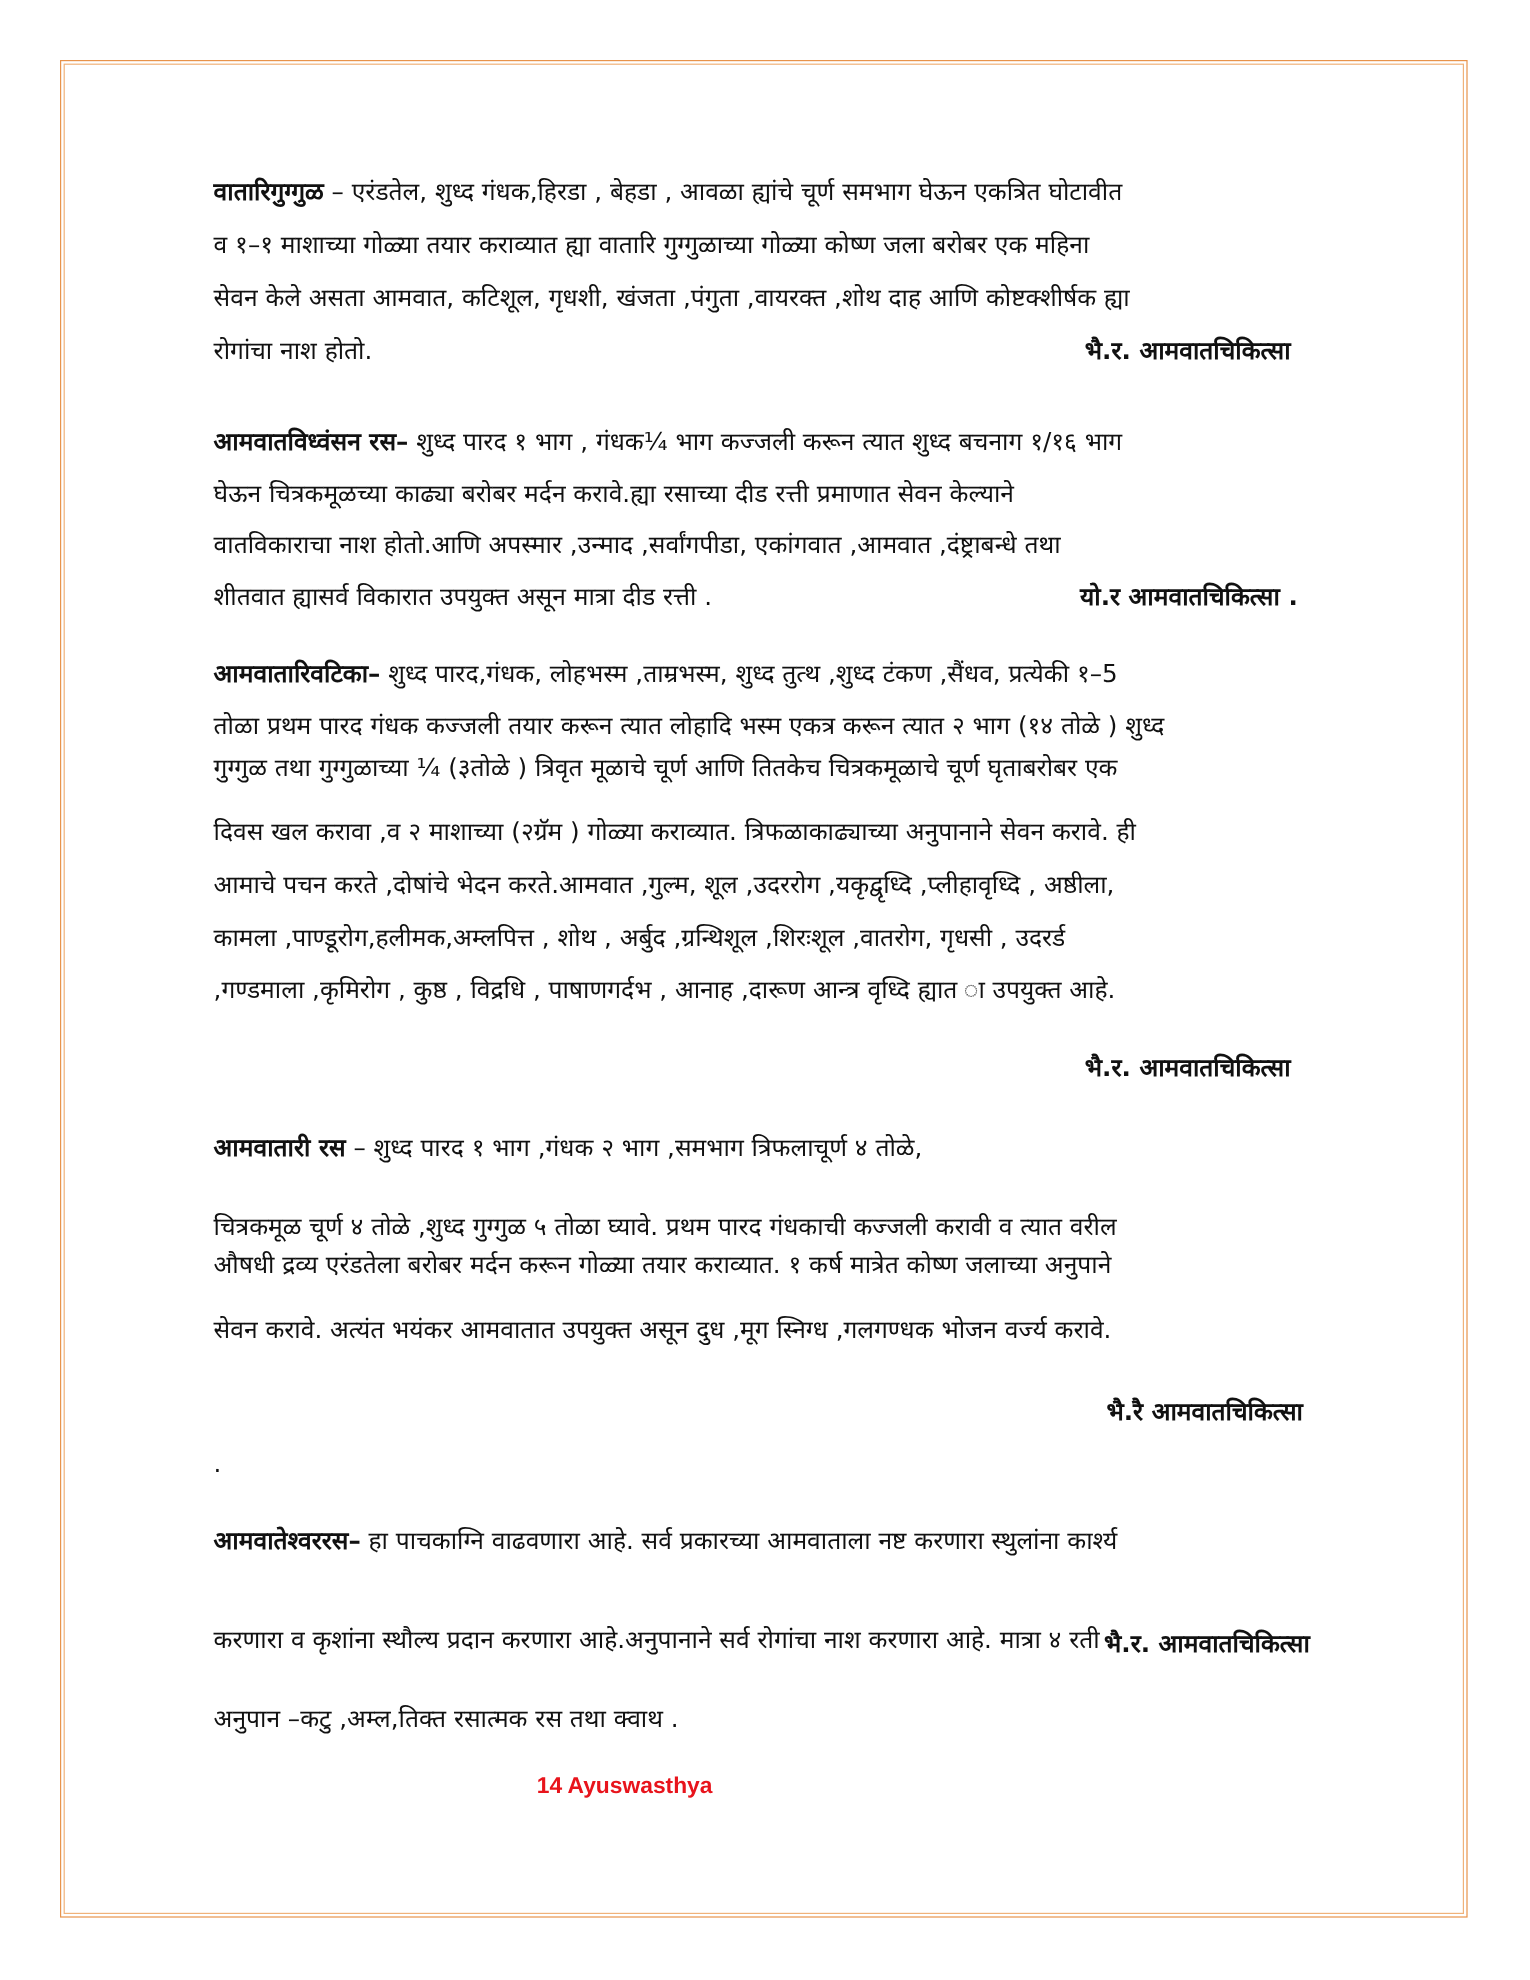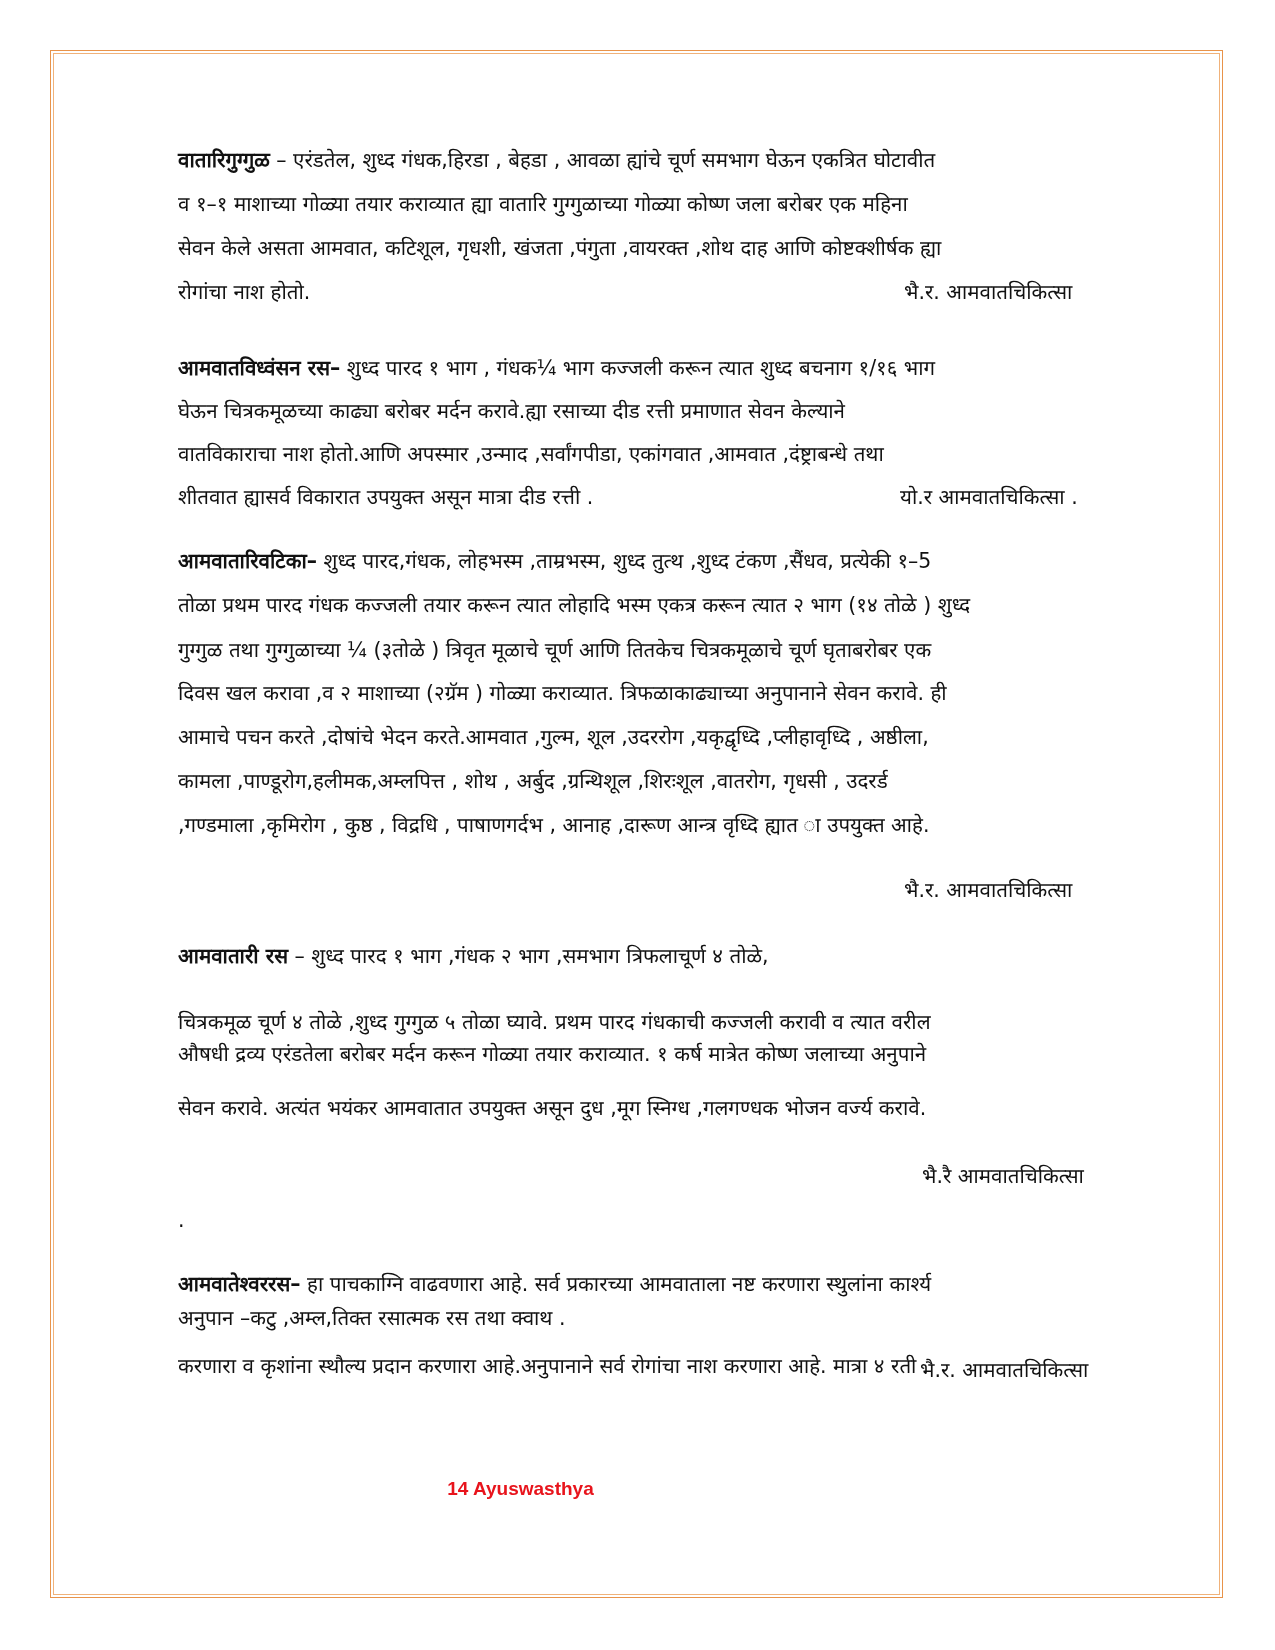--- a/index.html
+++ b/index.html
@@ -13,21 +13,21 @@
     border: 1px solid #f0b27a; box-sizing: border-box;
   }
   .content {
     position: absolute; left: 164px; top: 150px; width: 960px;
     font-family: "DejaVu Sans", sans-serif; font-size: 20.5px; color: #111;
   }
   .line {
     position: absolute; left: 0; white-space: nowrap; line-height: 1; margin-left: 14px;
   }
   .title { font-weight: bold; }
-  .ref { position: absolute; white-space: nowrap; line-height: 1; }
+  .ref { position: absolute; white-space: nowrap; line-height: 1; font-weight: bold; }
   .footer {
     position: absolute; left: 0; width: 1041px; top: 1478px; text-align: center;
     font-family: "Liberation Sans", sans-serif; font-weight: bold; font-size: 19px; color: #e8141c;
   }
 </style>
 </head>
 <body>
 
 <div class="page-border"></div>
 <div class="page-border-inner"></div>
@@ -41,33 +41,33 @@
   <div class="ref" style="top:132px; left:740px">भै.र. आमवातचिकित्सा</div>
 
   <div class="line" style="top:208px"><span class="title">आमवातविध्वंसन रस–</span><span>  शुध्द पारद १ भाग , गंधक¼ भाग कज्जली करून त्यात शुध्द बचनाग १/१६ भाग</span></div>
   <div class="line" style="top:251px">घेऊन  चित्रकमूळच्या काढ्या बरोबर मर्दन करावे.ह्या रसाच्या दीड रत्ती प्रमाणात सेवन केल्याने</div>
   <div class="line" style="top:294px">वातविकाराचा नाश होतो.आणि अपस्मार ,उन्माद ,सर्वांगपीडा, एकांगवात ,आमवात ,दंष्ट्राबन्धे तथा</div>
   <div class="line" style="top:337px">शीतवात ह्यासर्व विकारात उपयुक्त असून मात्रा दीड रत्ती .</div>
   <div class="ref" style="top:337px; left:736px">यो.र आमवातचिकित्सा .</div>
 
   <div class="line" style="top:401px"><span class="title">आमवातारिवटिका–</span><span>  शुध्द पारद,गंधक, लोहभस्म ,ताम्रभस्म, शुध्द तुत्थ ,शुध्द टंकण ,सैंधव, प्रत्येकी १–5</span></div>
   <div class="line" style="top:445px">तोळा प्रथम पारद गंधक कज्जली तयार करून त्यात लोहादि भस्म एकत्र करून त्यात २ भाग (१४ तोळे ) शुध्द</div>
-  <div class="line" style="top:490px">गुग्गुळ तथा गुग्गुळाच्या ¼ (३तोळे ) त्रिवृत मूळाचे चूर्ण आणि तितकेच चित्रकमूळाचे चूर्ण घृताबरोबर एक</div>
+  <div class="line" style="top:480px">गुग्गुळ तथा गुग्गुळाच्या ¼ (३तोळे ) त्रिवृत मूळाचे चूर्ण आणि तितकेच चित्रकमूळाचे चूर्ण घृताबरोबर एक</div>
   <div class="line" style="top:533px">दिवस खल करावा ,व २ माशाच्या (२ग्रॅम ) गोळ्या कराव्यात. त्रिफळाकाढ्याच्या अनुपानाने सेवन करावे. ही</div>
   <div class="line" style="top:577px">आमाचे पचन करते ,दोषांचे भेदन करते.आमवात ,गुल्म, शूल ,उदररोग ,यकृद्वृध्दि ,प्लीहावृध्दि , अष्ठीला,</div>
   <div class="line" style="top:621px">कामला ,पाण्डूरोग,हलीमक,अम्लपित्त ,  शोथ , अर्बुद ,ग्रन्थिशूल ,शिरःशूल ,वातरोग, गृधसी , उदरर्ड</div>
   <div class="line" style="top:665px">,गण्डमाला ,कृमिरोग ,  कुष्ठ ,  विद्रधि , पाषाणगर्दभ , आनाह ,दारूण आन्त्र वृध्दि ह्यात ा उपयुक्त आहे.</div>
   <div class="ref" style="top:730px; left:740px">भै.र. आमवातचिकित्सा</div>
 
   <div class="line" style="top:796px"><span class="title">आमवातारी रस</span><span> – शुध्द पारद  १ भाग ,गंधक  २ भाग ,समभाग त्रिफलाचूर्ण ४ तोळे,</span></div>
   <div class="line" style="top:862px">चित्रकमूळ चूर्ण ४ तोळे ,शुध्द गुग्गुळ ५ तोळा घ्यावे. प्रथम पारद गंधकाची कज्जली करावी व त्यात वरील</div>
   <div class="line" style="top:894px">औषधी द्रव्य एरंडतेला बरोबर मर्दन  करून गोळ्या तयार कराव्यात.  १ कर्ष मात्रेत कोष्ण जलाच्या अनुपाने</div>
   <div class="line" style="top:948px">सेवन करावे. अत्यंत भयंकर आमवातात उपयुक्त असून दुध ,मूग स्निग्ध  ,गलगण्धक भोजन  वर्ज्य करावे.</div>
   <div class="ref" style="top:1016px; left:758px">भै.रै आमवातचिकित्सा</div>
   <div class="line" style="top:1060px">.</div>
 
   <div class="line" style="top:1124px"><span class="title">आमवातेश्वररस–</span><span>  हा पाचकाग्नि वाढवणारा आहे. सर्व प्रकारच्या आमवाताला नष्ट करणारा स्थुलांना कार्श्य</span></div>
   <div class="line" style="top:1206px">करणारा व कृशांना स्थौल्य प्रदान करणारा आहे.अनुपानाने सर्व रोगांचा नाश करणारा आहे. मात्रा ४ रती</div>
-  <div class="line" style="top:1158px">अनुपान –कटु ,अम्ल,तिक्त रसात्मक रस तथा क्वाथ .</div>
+  <div class="line" style="top:1272px">अनुपान –कटु ,अम्ल,तिक्त रसात्मक रस तथा क्वाथ .</div>
   <div class="ref" style="top:1210px; left:756px">भै.र. आमवातचिकित्सा</div>
 </div>
 
 <div class="footer">14 Ayuswasthya</div>
 
 </body></html>

